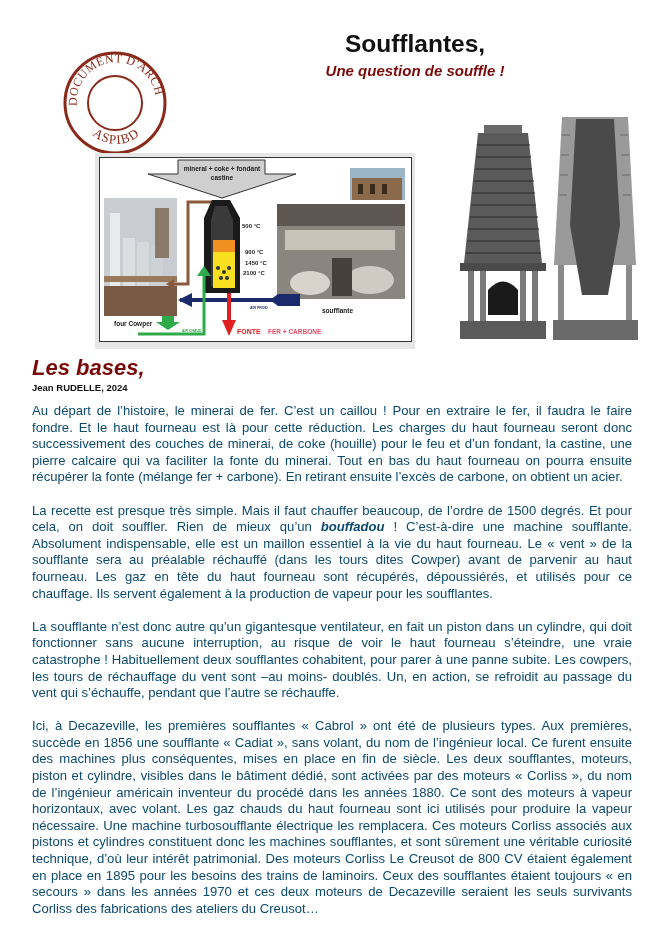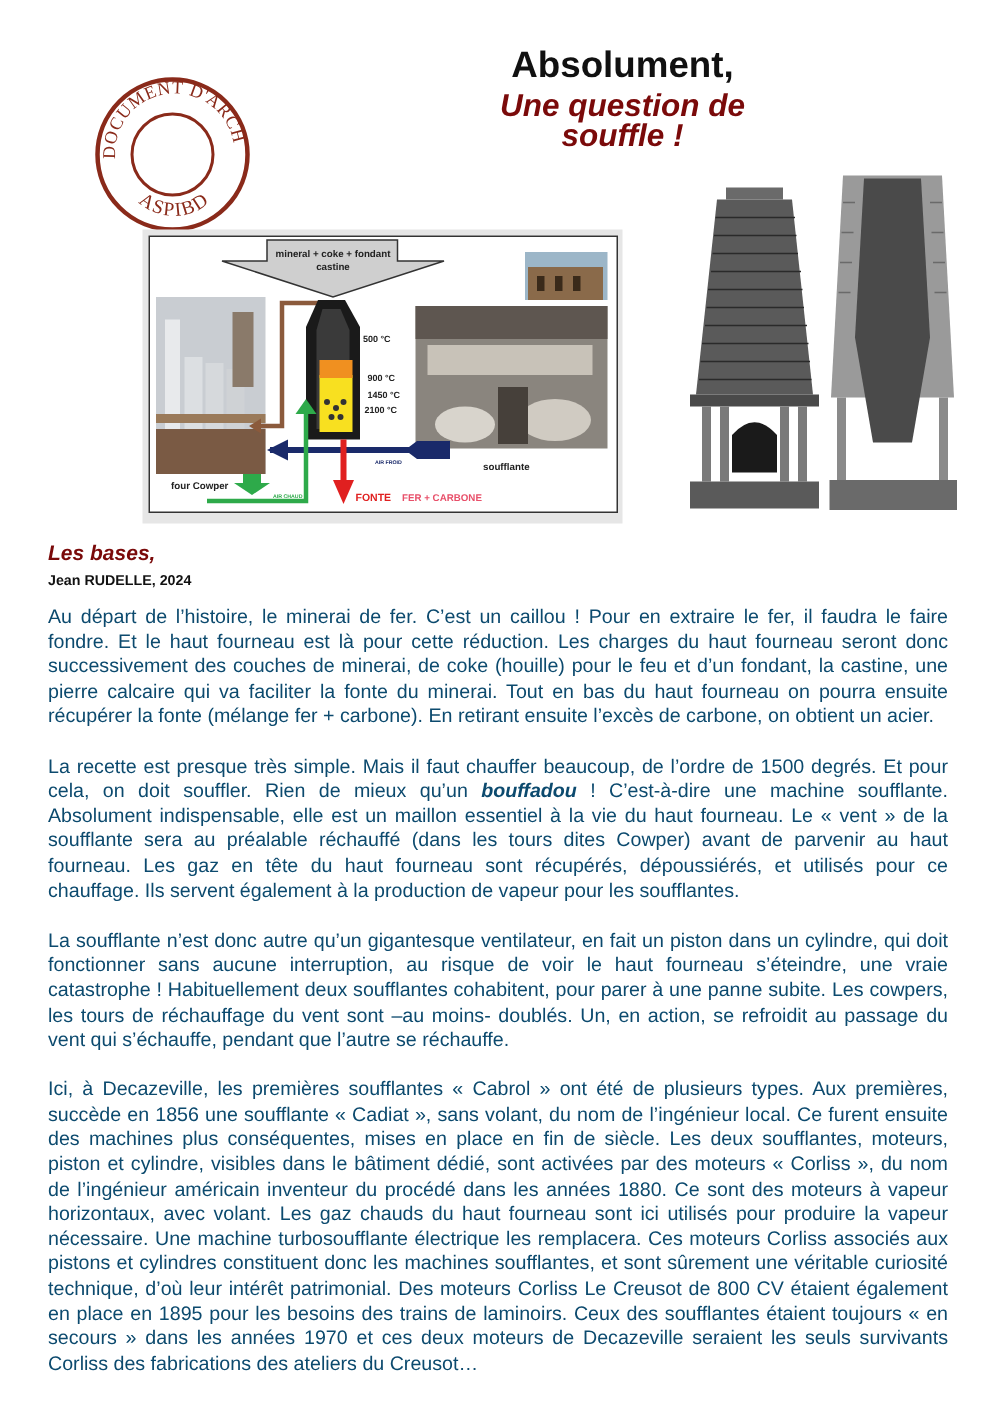--- a/index.html
+++ b/index.html
@@ -4,31 +4,31 @@
 <style>
   html, body { margin:0; padding:0; background:#ffffff; }
   body { width:661px; height:935px; position:relative; overflow:hidden; font-family:"Liberation Sans", sans-serif; color:#111; }
 
   
   .stamp { position:absolute; left:60px; top:48px; width:110px; height:110px; }
 
   
   .title-block { position:absolute; left:300px; top:30px; width:230px; text-align:center; }
   .title-line { font-weight:bold; font-size:24.5px; line-height:28px; color:#111; margin:0; }
-  .subtitle { font-style:italic; font-weight:bold; font-size:21px; color:#7a0a0a; margin-top:3px; line-height:20px; }
+  .subtitle { font-style:italic; font-weight:bold; font-size:15px; color:#7a0a0a; margin-top:3px; line-height:20px; }
 
   
   .diagram { position:absolute; left:95px; top:153px; width:320px; height:196px; background:#e6e6e6; }
   .diagram-inner { position:absolute; left:4px; top:4px; width:311px; height:183px; border:1px solid #333; background:#fff; overflow:hidden; }
 
   
   .engraving { position:absolute; left:458px; top:115px; width:185px; height:230px; }
 
   
-  .section-title { position:absolute; left:32px; top:355px; font-style:italic; font-weight:bold; font-size:14px; color:#7a0a0a; margin:0; line-height:26px;text-align:center; }
+  .section-title { position:absolute; left:32px; top:355px; font-style:italic; font-weight:bold; font-size:22px; color:#7a0a0a; margin:0; line-height:26px;text-align:center; }
   .byline { position:absolute; left:32px; top:382px; font-weight:bold; font-size:9.5px; color:#111; line-height:12px; }
 
   
   .body-text { position:absolute; left:32px; top:403px; width:600px; font-size:13.1px; line-height:16.6px; text-align:justify; color:#0c4a6e; }
   .body-text p { margin:0 0 16.6px 0; }
   .body-text em { font-weight:bold; }
 
   .diag-label { font-family:"Liberation Sans", sans-serif; font-weight:bold; }
 </style>
 </head>
@@ -45,21 +45,21 @@
     <text font-family="Liberation Serif, serif" font-size="12" fill="#8a2a1a" letter-spacing="0.5">
       <textPath href="#arcTop">DOCUMENT D'ARCHIVES</textPath>
     </text>
     <text font-family="Liberation Serif, serif" font-size="13" fill="#8a2a1a" letter-spacing="1">
       <textPath href="#arcBot" startOffset="18%">ASPIBD</textPath>
     </text>
   </svg>
 </div>
 
 <div class="title-block">
-  <div class="title-line">Absolument,</div>
+  <div class="title-line">Soufflantes,</div>
   <div class="subtitle">Une question de souffle !</div>
 </div>
 
 <div class="diagram">
   <div class="diagram-inner">
     <svg width="311" height="183" viewBox="0 0 311 183">
 
       <g>
         <rect x="4" y="40" width="73" height="118" fill="#c9cdd2"></rect>
         <rect x="10" y="55" width="10" height="100" fill="#e8eaec"></rect>

